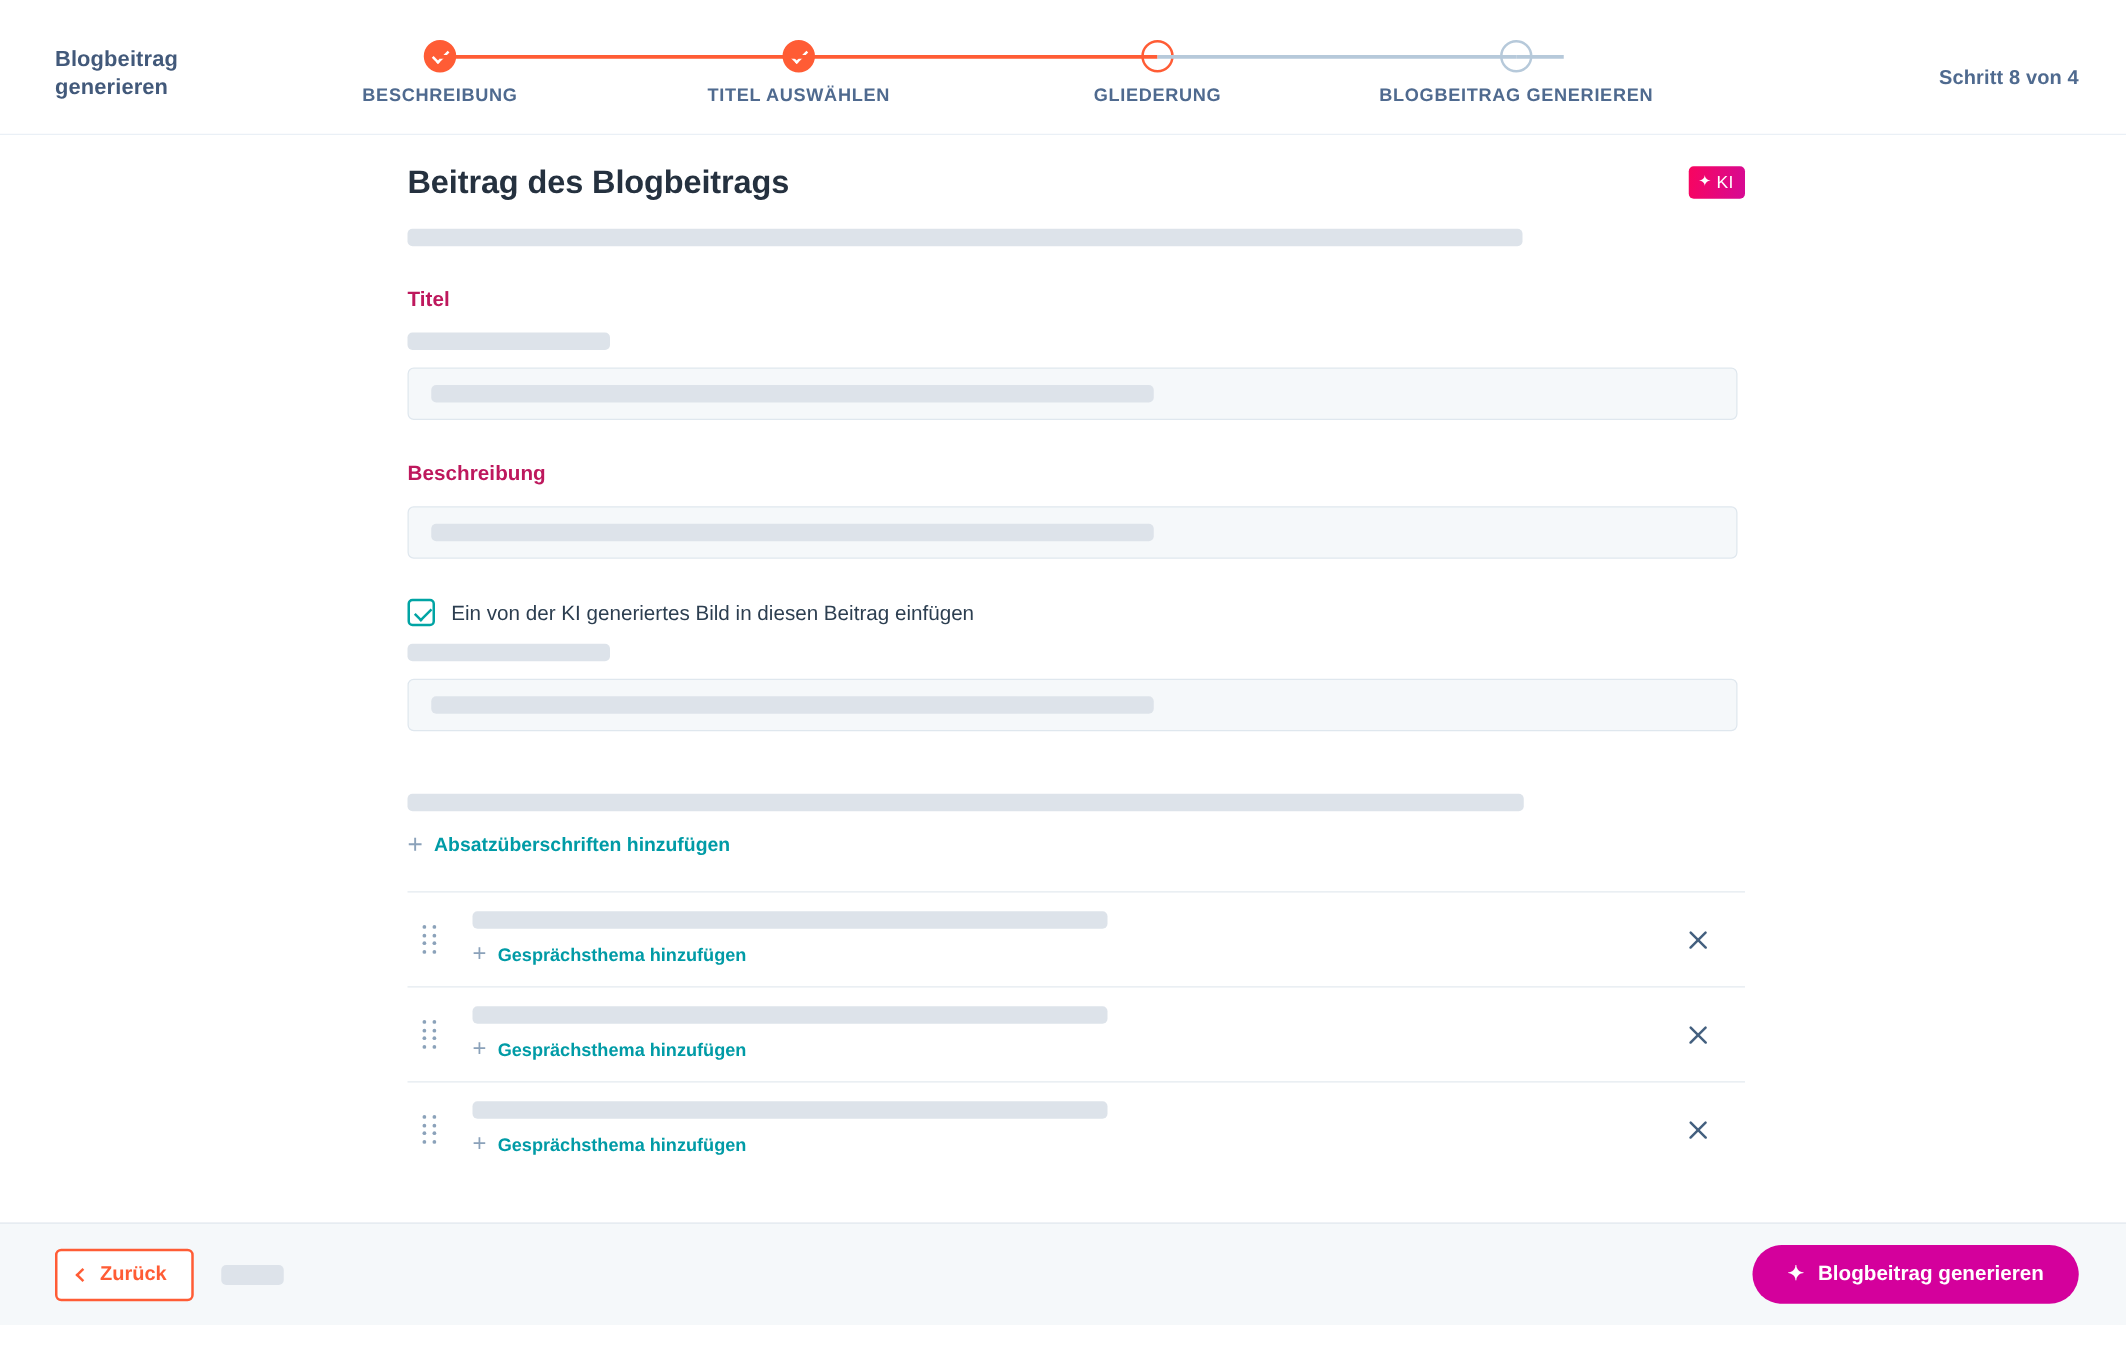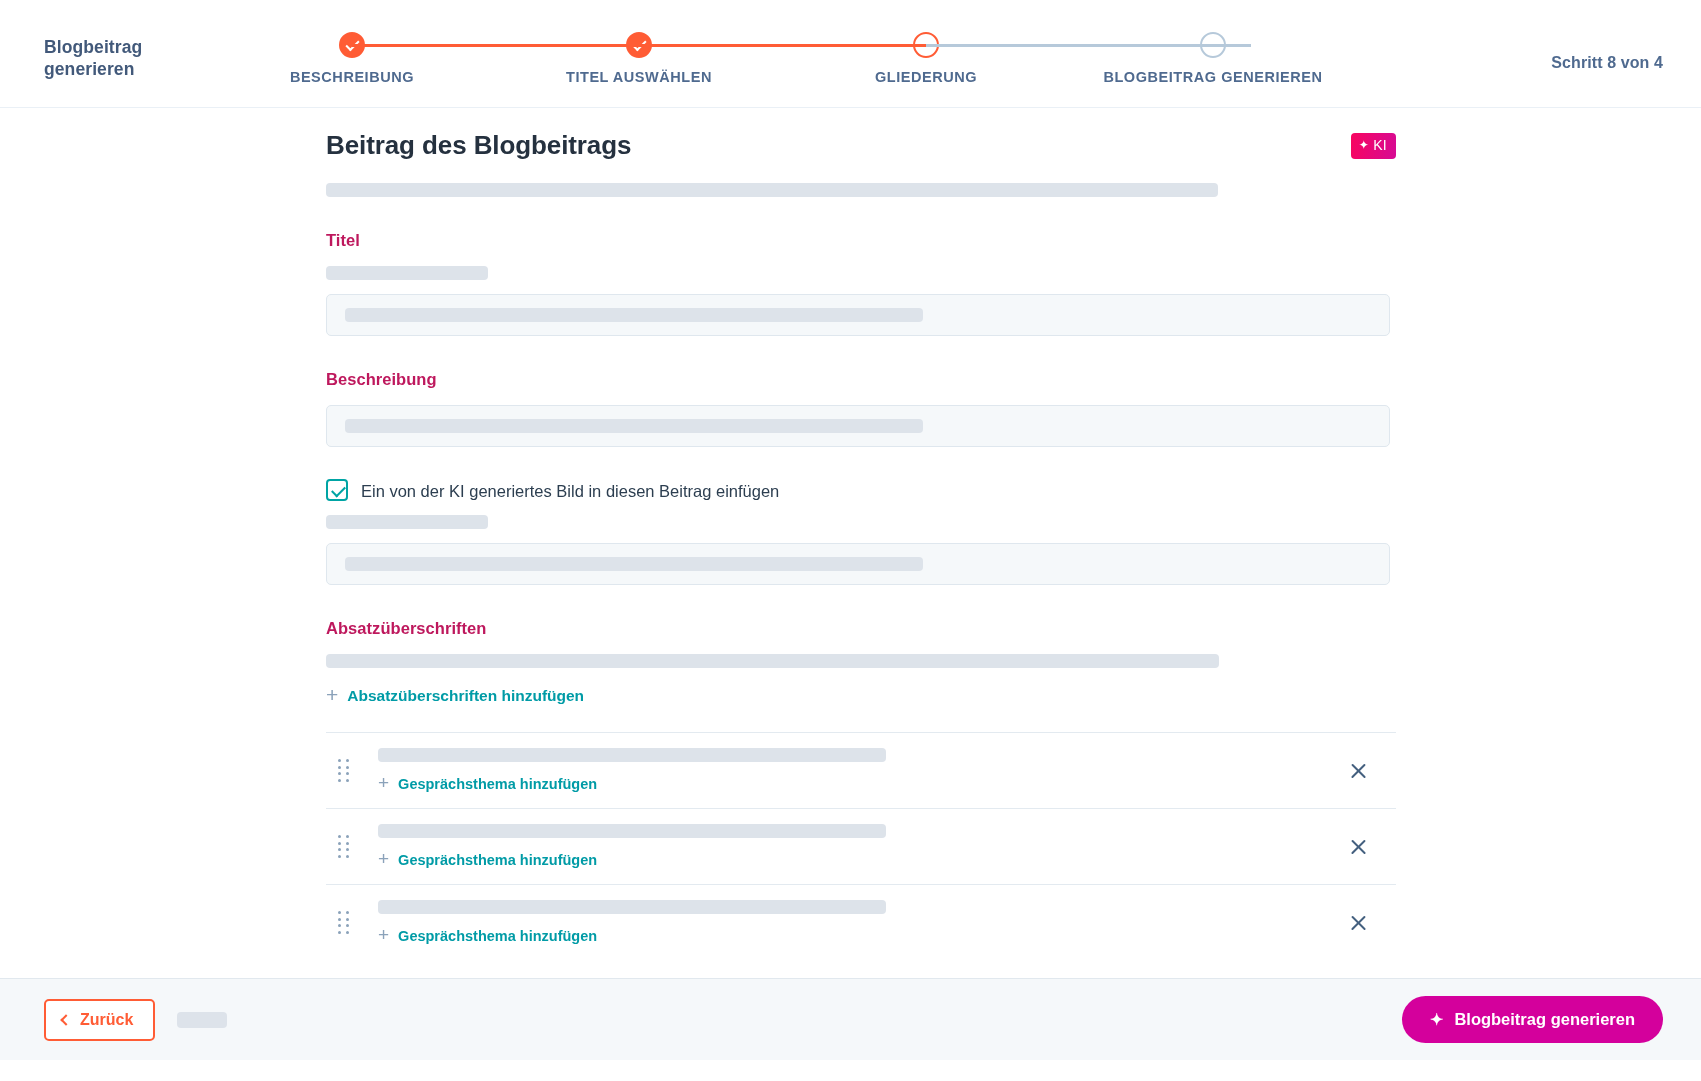--- a/index.html
+++ b/index.html
@@ -362,21 +362,20 @@
         <span class="check-label">Ein von der KI generiertes Bild in diesen Beitrag einfügen</span>
       </div>
       <div style="height:14px"></div>
       <div class="skel w-short"></div>
       <div style="height:14px"></div>
       <div class="inputbox">
         <span class="skel"></span>
       </div>
 
       <div class="row-gap-a"></div>
-      <div class="field-label">Absatzüberschriften</div>
       <div style="height:16px"></div>
       <div class="skel w-hl"></div>
       <div style="height:18px"></div>
       <div class="addlink">
         <span class="plus">+</span>
         <span>Absatzüberschriften hinzufügen</span>
       </div>
 
       <div class="topic-list">
 

